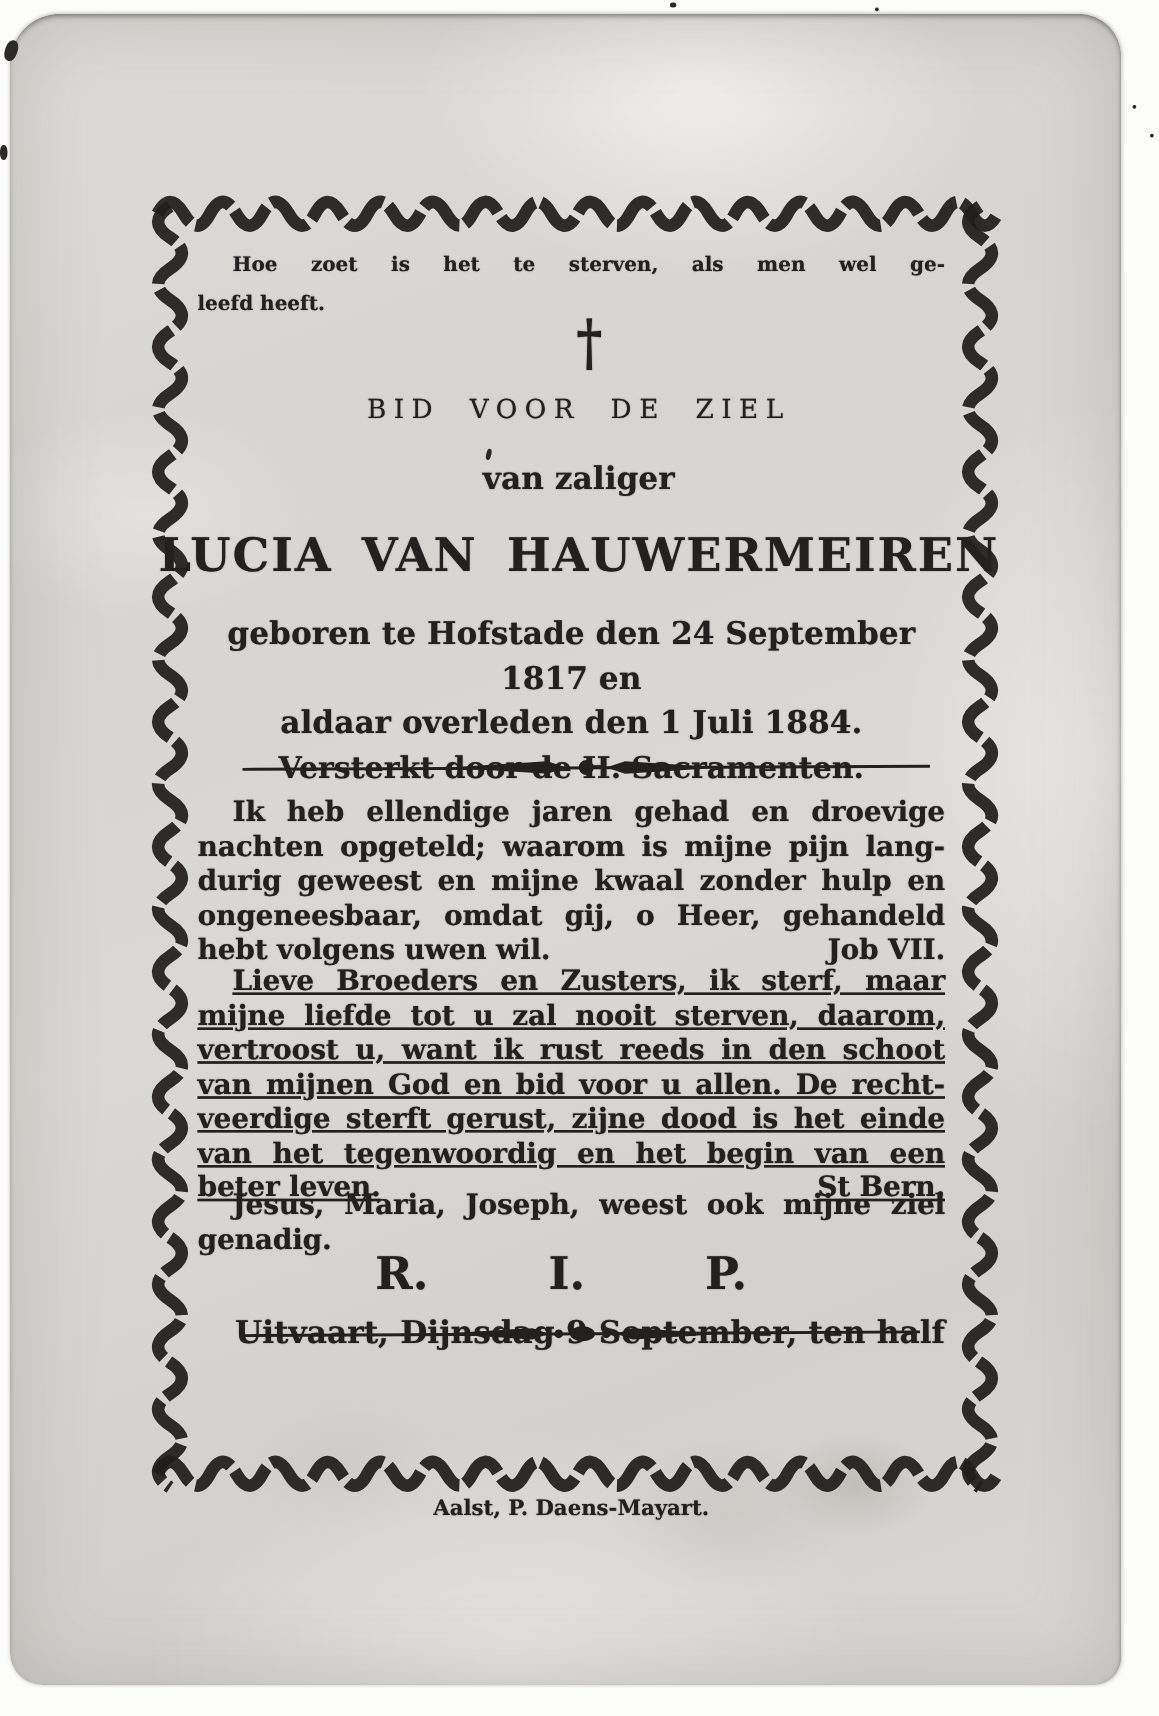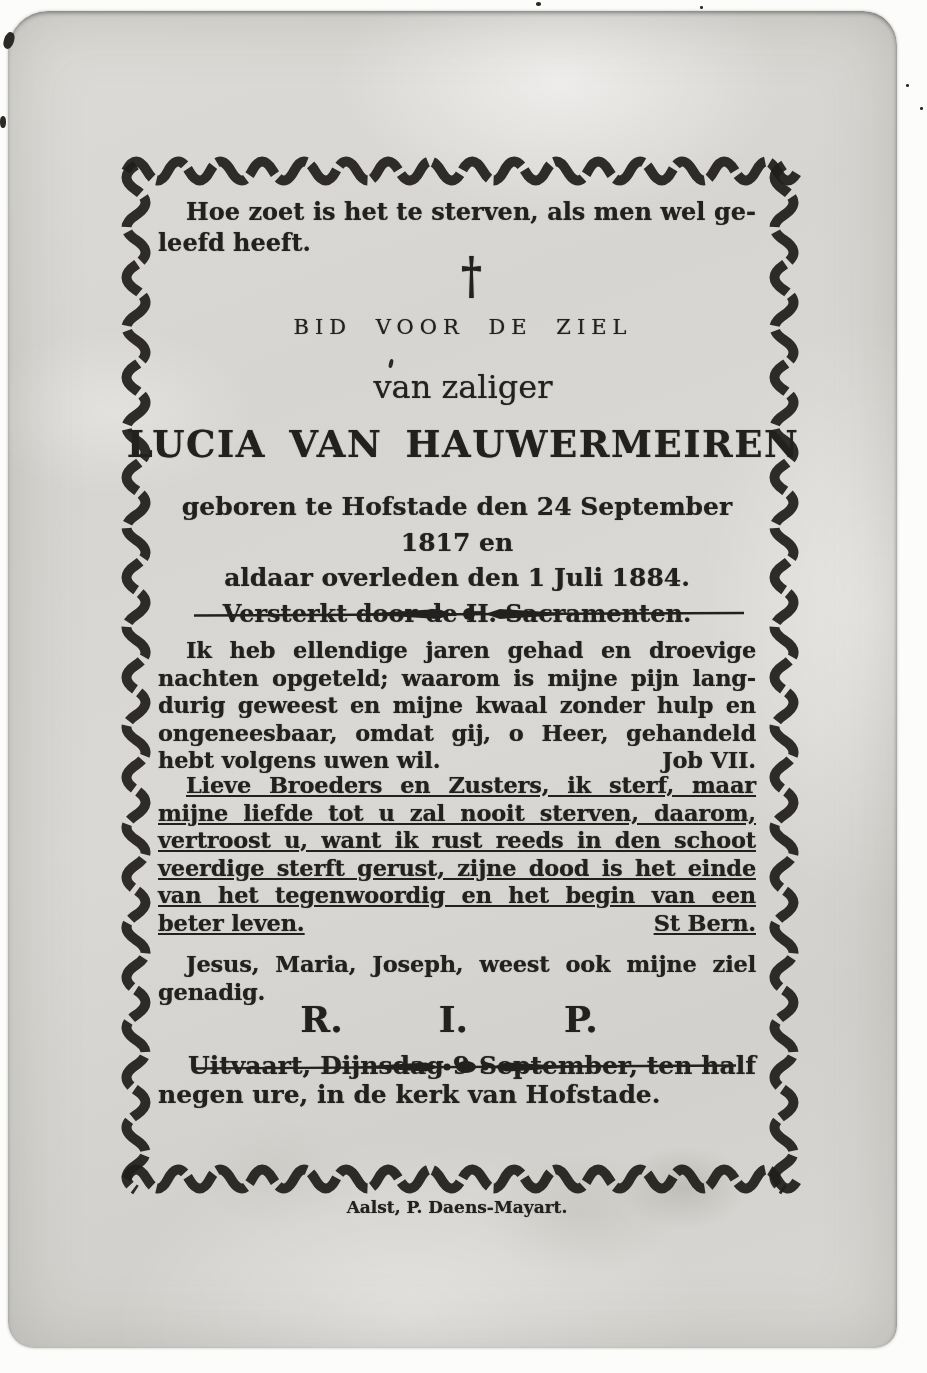--- a/index.html
+++ b/index.html
@@ -30,26 +30,26 @@
   
   .frame{position:absolute;left:108px;top:140px;}
   .frame path{stroke:#201e1b;stroke-width:10;fill:none;stroke-dasharray:38 5;opacity:.93;}
   
   .t{position:absolute;color:#232120;text-shadow:0 0 1px rgba(35,33,30,.65);}
   .blk{position:absolute;left:150px;width:598px;color:#232120;text-shadow:0 0 1px rgba(35,33,30,.65);}
   .line{display:block;}
   .just{text-align:justify;text-align-last:justify;}
   .ind{padding-left:28px;}
   .attline{display:flex;justify-content:space-between;}
-  .quote{top:185px;font-size:24px;line-height:31px;font-weight:bold;}
+  .quote{top:185px;font-size:16px;line-height:31px;font-weight:bold;}
   .cross{top:240px;left:0;width:927px;text-align:center;font-size:40px;font-weight:bold;
          transform:scaleY(1.25);letter-spacing:0;}
   .heading{top:304px;left:0;width:910px;text-align:center;font-size:21px;font-weight:normal;
            letter-spacing:6px;word-spacing:11px;}
-  .subheading{top:357px;left:0;width:910px;text-align:center;font-size:32px;font-weight:normal;}
+  .subheading{top:357px;left:0;width:910px;text-align:center;font-size:25px;font-weight:bold;}
   .name{top:411px;left:0;width:910px;text-align:center;font-size:37px;font-weight:bold;
         letter-spacing:1.5px;word-spacing:9px;margin:0;}
   .vitals{top:478px;font-size:25px;font-weight:bold;line-height:35.5px;text-align:center;}
   .vitals .l3{font-size:24px;}
   .para{font-size:22.5px;line-height:27.5px;font-weight:bold;letter-spacing:-0.2px;}
   .job{top:626px;}
   .bern{top:761px;text-decoration:underline;}
   .jmj{top:940px;}
   .rip{top:987px;left:150px;width:598px;display:flex;justify-content:center;gap:96px;
        font-size:36px;font-weight:bold;transform:translateX(-8px);}
@@ -115,20 +115,21 @@
       <span class="line attline">
         <span>hebt volgens uwen wil.</span>
         <span>Job VII.</span>
       </span>
     </div>
 
     <div class="blk para bern">
       <span class="line just ind">Lieve Broeders en Zusters, ik sterf, maar</span>
       <span class="line just">mijne liefde tot u zal nooit sterven, daarom,</span>
       <span class="line just">vertroost u, want ik rust reeds in den schoot</span>
+      <span class="line just">van mijnen God en bid voor u allen. De recht-</span>
       <span class="line just">veerdige sterft gerust, zijne dood is het einde</span>
       <span class="line just">van het tegenwoordig en het begin van een</span>
       <span class="line attline">
         <span>beter leven.</span>
         <span>St Bern.</span>
       </span>
     </div>
 
     <div class="blk para jmj">
       <span class="line just ind">Jesus, Maria, Joseph, weest ook mijne ziel</span>
@@ -145,21 +146,20 @@
       <line x1="2" y1="11.5" x2="543" y2="8.5" stroke-width="2.4"></line>
       <polygon points="158,10 233,5.5 246,10 233,14.5"></polygon>
       <circle cx="254" cy="10" r="3.5"></circle>
       <ellipse cx="273" cy="10" rx="10" ry="6"></ellipse>
       <circle cx="292" cy="10" r="3.5"></circle>
       <polygon points="300,10 313,5.5 388,10 313,14.5"></polygon>
     </svg>
 
     <div class="blk funeral">
       <span class="line just" style="padding-left:30px;">Uitvaart, Dijnsdag 9 September, ten half</span>
-      <span class="line">negen ure, in de kerk van Hofstade.</span>
     </div>
 
     <div class="blk imprint">Aalst, P. Daens-Mayart.</div>
 
   </div>
 
   <div class="speck s1"></div>
   <div class="speck s2"></div>
   <div class="speck s3"></div>
   <div class="speck s4"></div>

